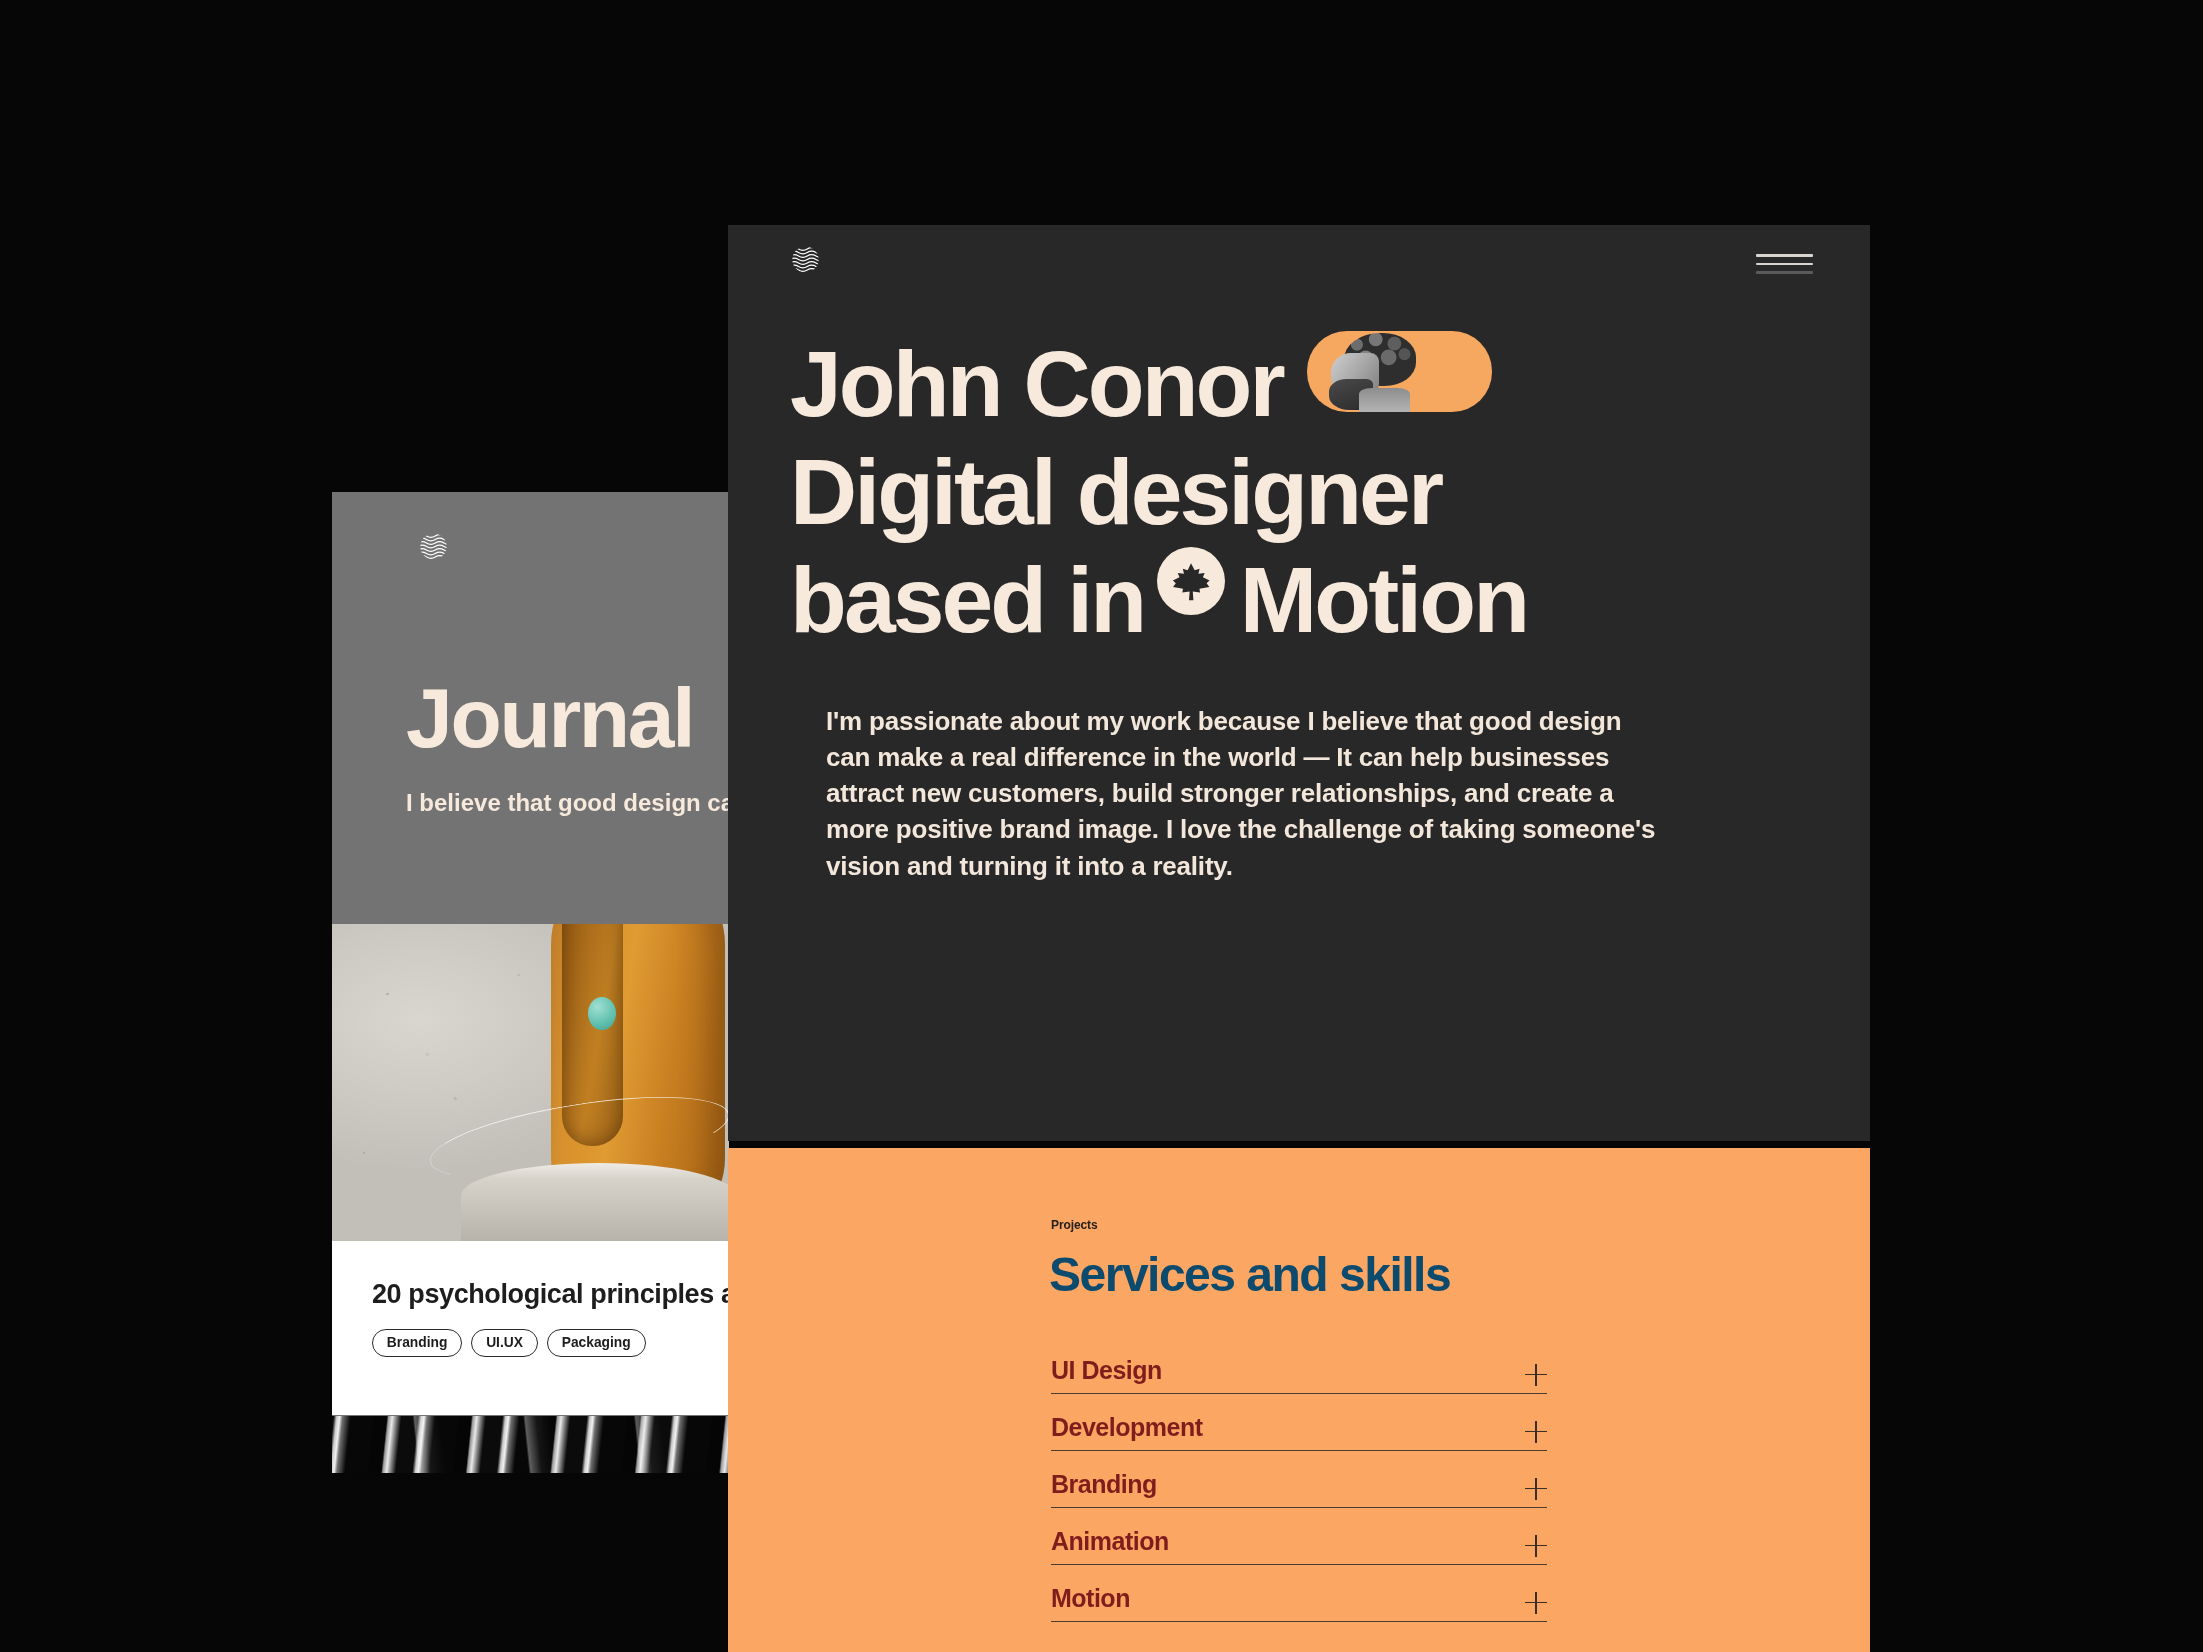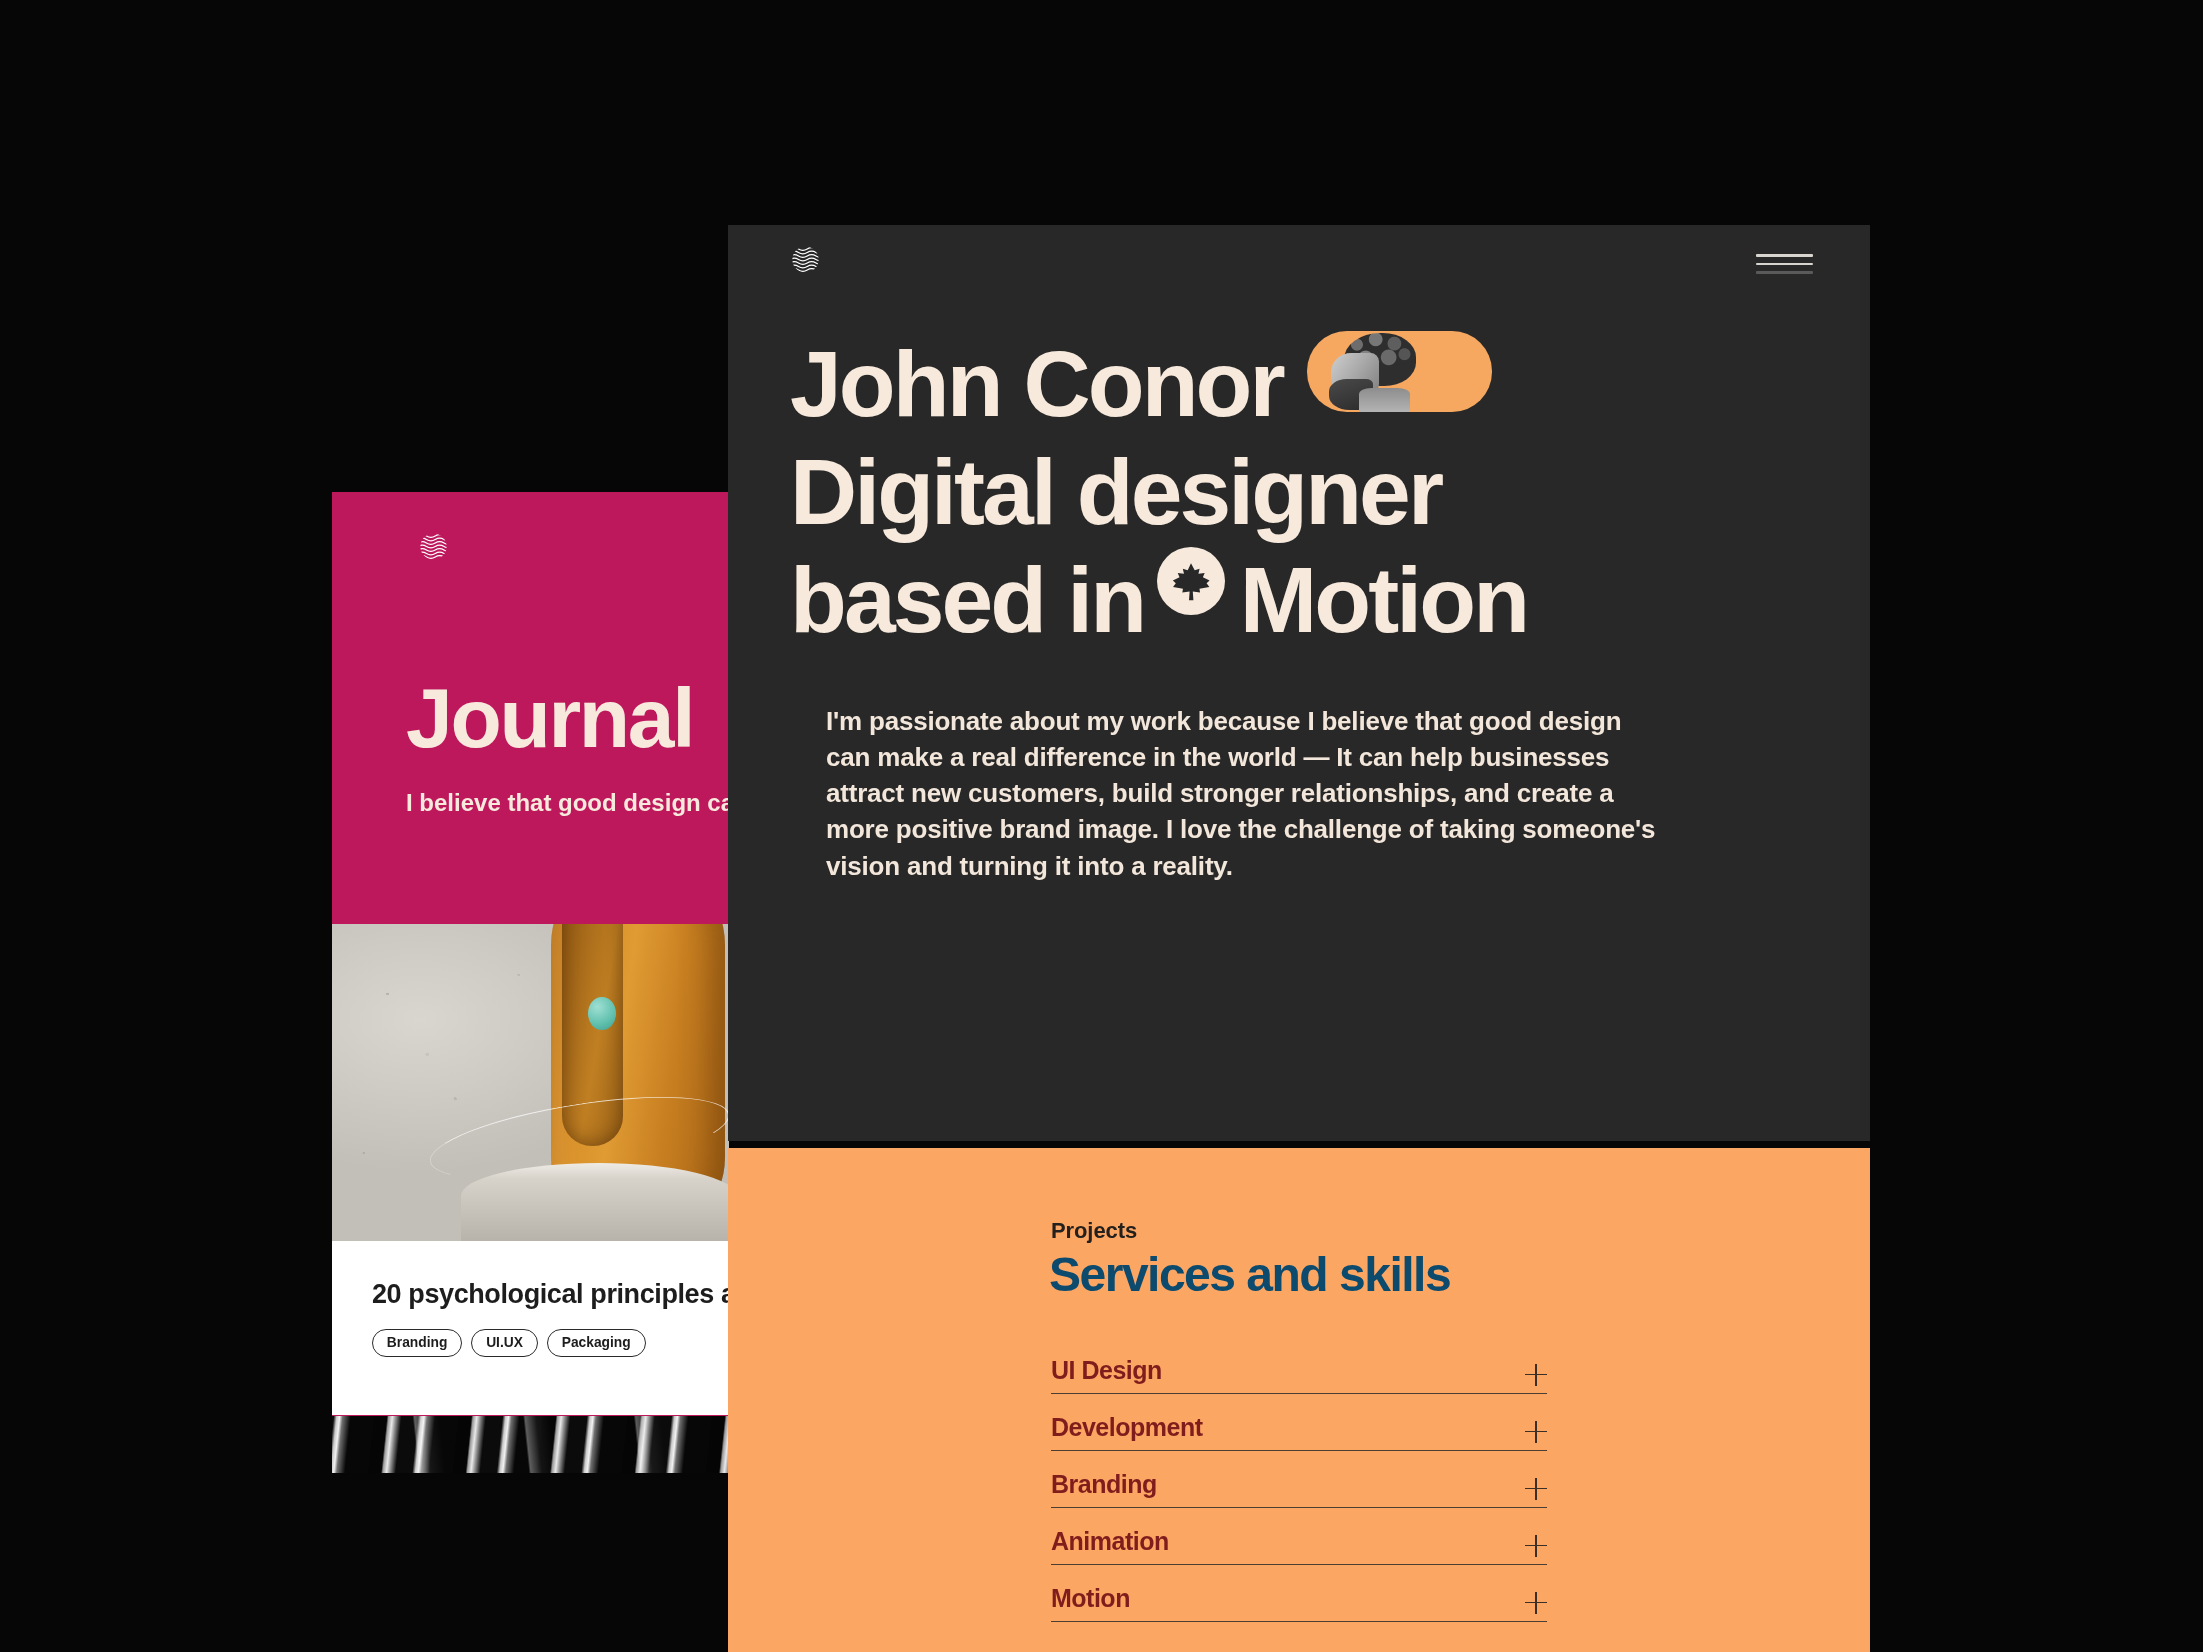--- a/index.html
+++ b/index.html
@@ -20,21 +20,21 @@
     background: #060607;
   }
 
   
   .journal-card {
     position: absolute;
     left: 332px;
     top: 492px;
     width: 397px;
     height: 981px;
-    background: #be185d;
+    background: #737373;
     overflow: hidden;
     z-index: 1;
   }
 
   .journal-logo {
     position: absolute;
     left: 84px;
     top: 37px;
     width: 35px;
     height: 35px;
@@ -380,21 +380,21 @@
     width: 1142px;
     height: 505px;
     background: #FCA663;
     z-index: 3;
   }
 
   .svc-eyebrow {
     position: absolute;
     left: 323px;
     top: 70px;
-    font-size: 22px;
+    font-size: 12px;
     font-weight: 700;
     color: #23201d;
     letter-spacing: -0.1px;
     text-align: center;
   }
   .svc-title {
     position: absolute;
     left: 321px;
     top: 101px;
     font-size: 48px;

